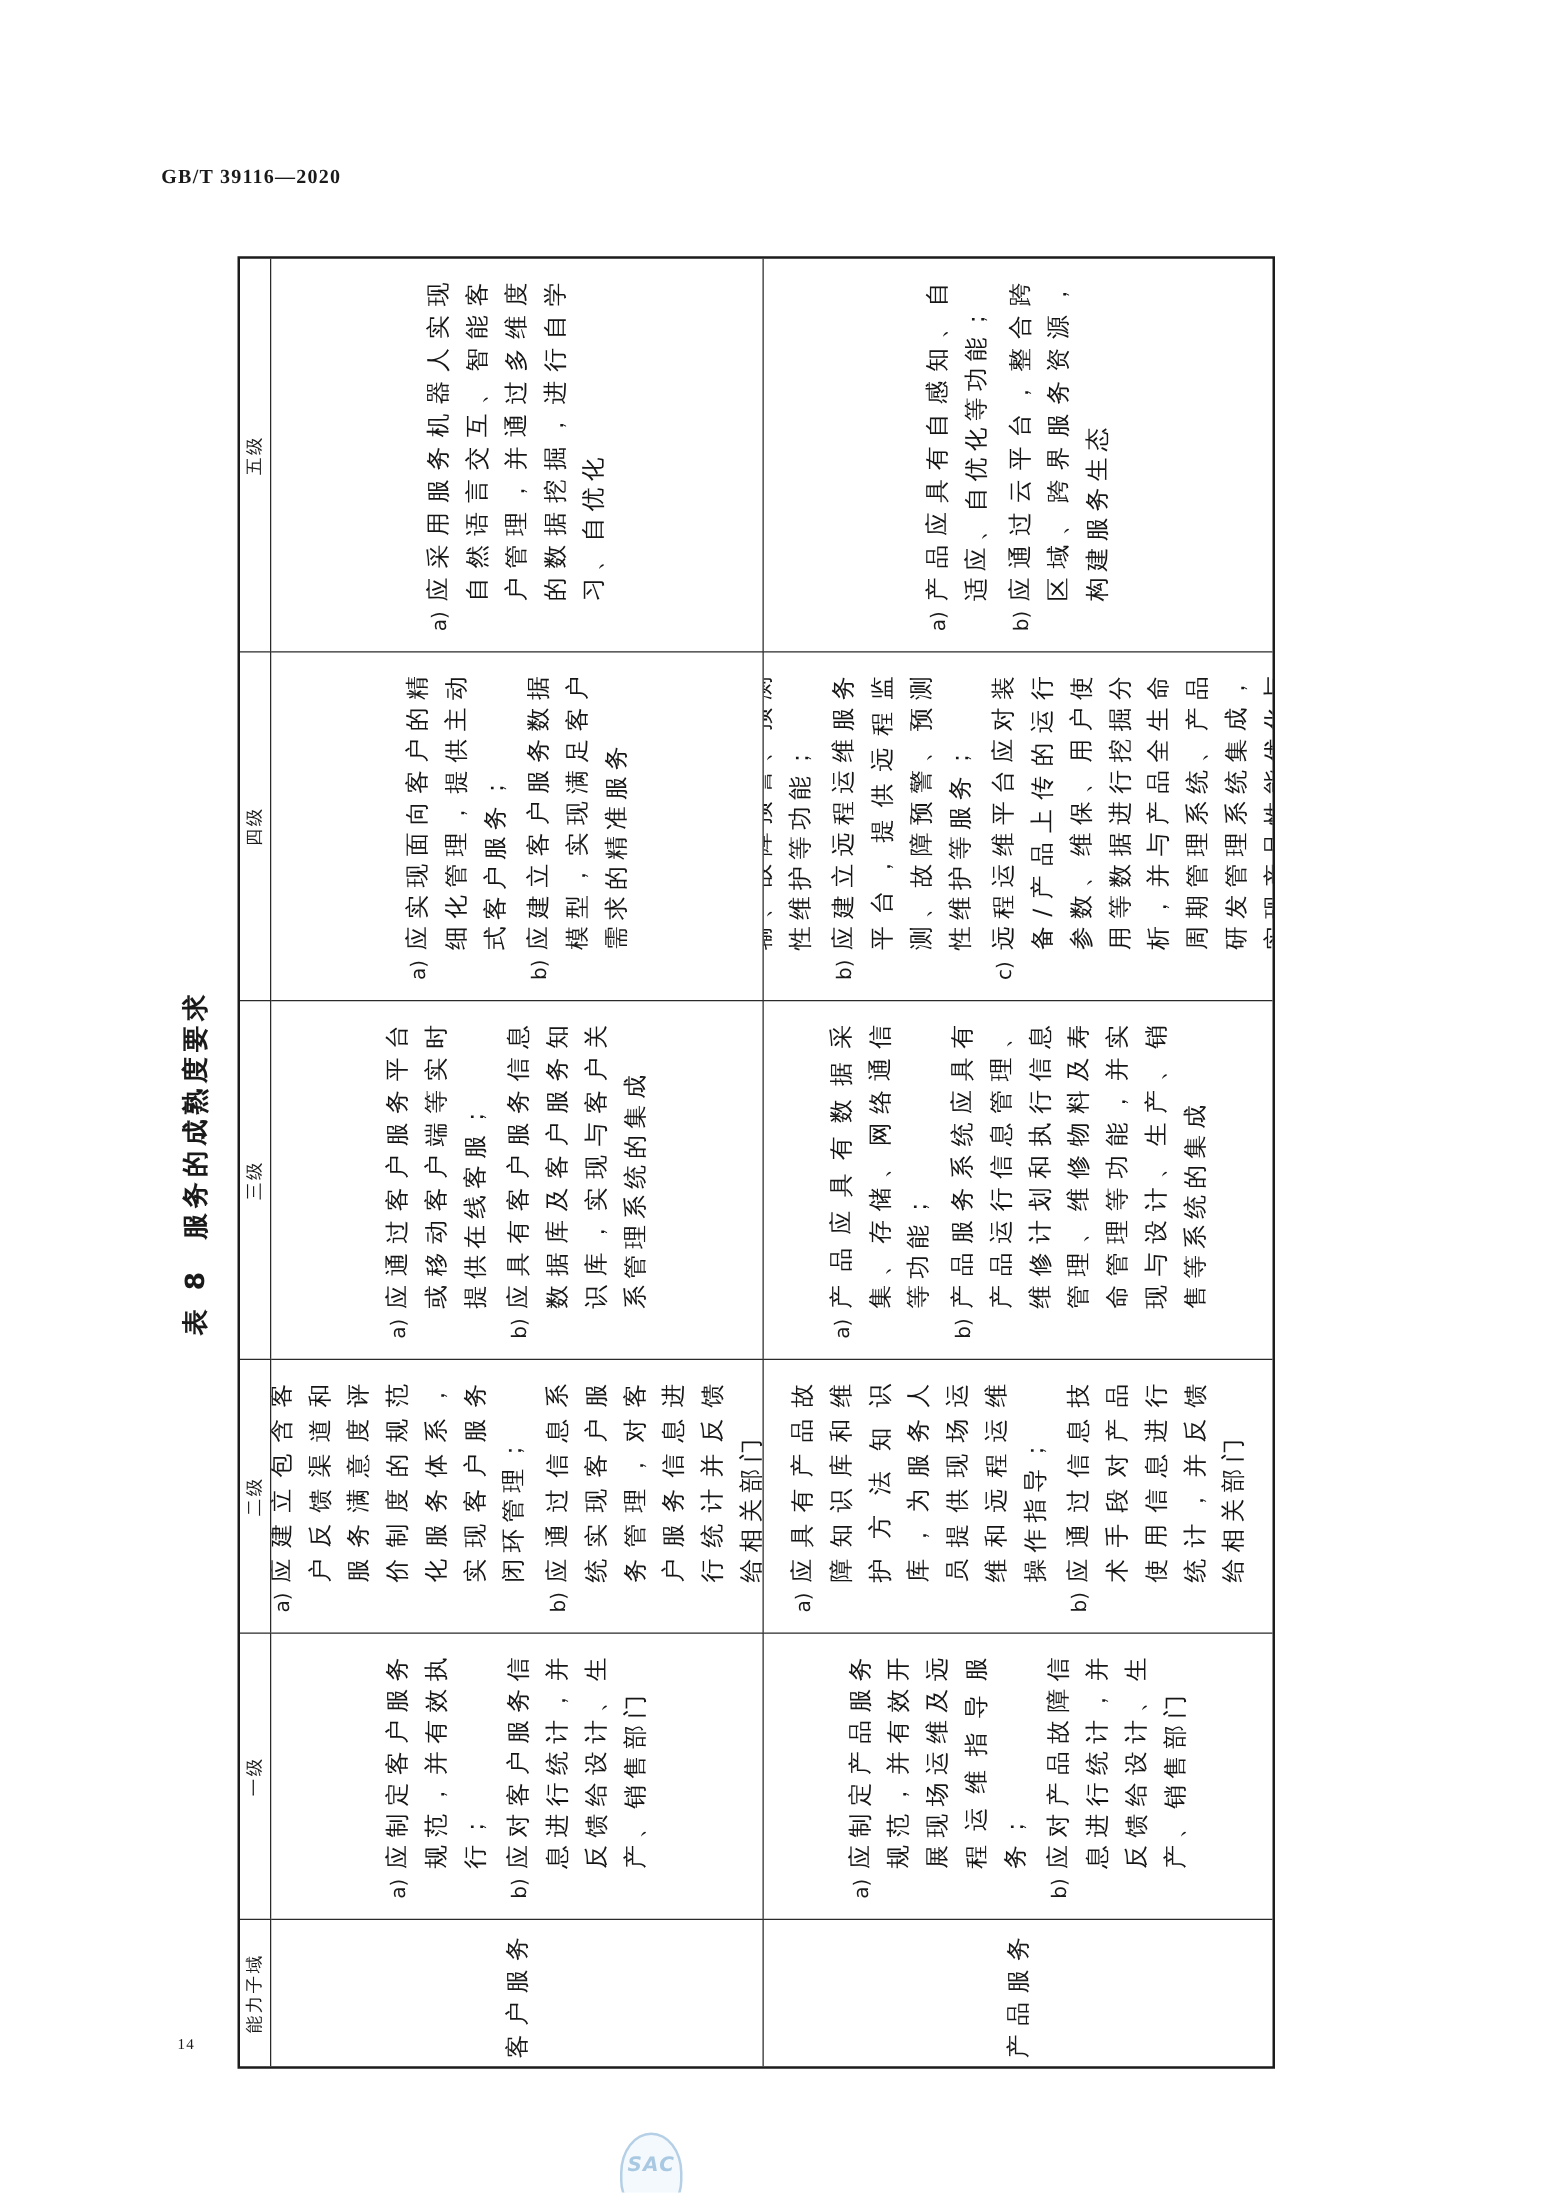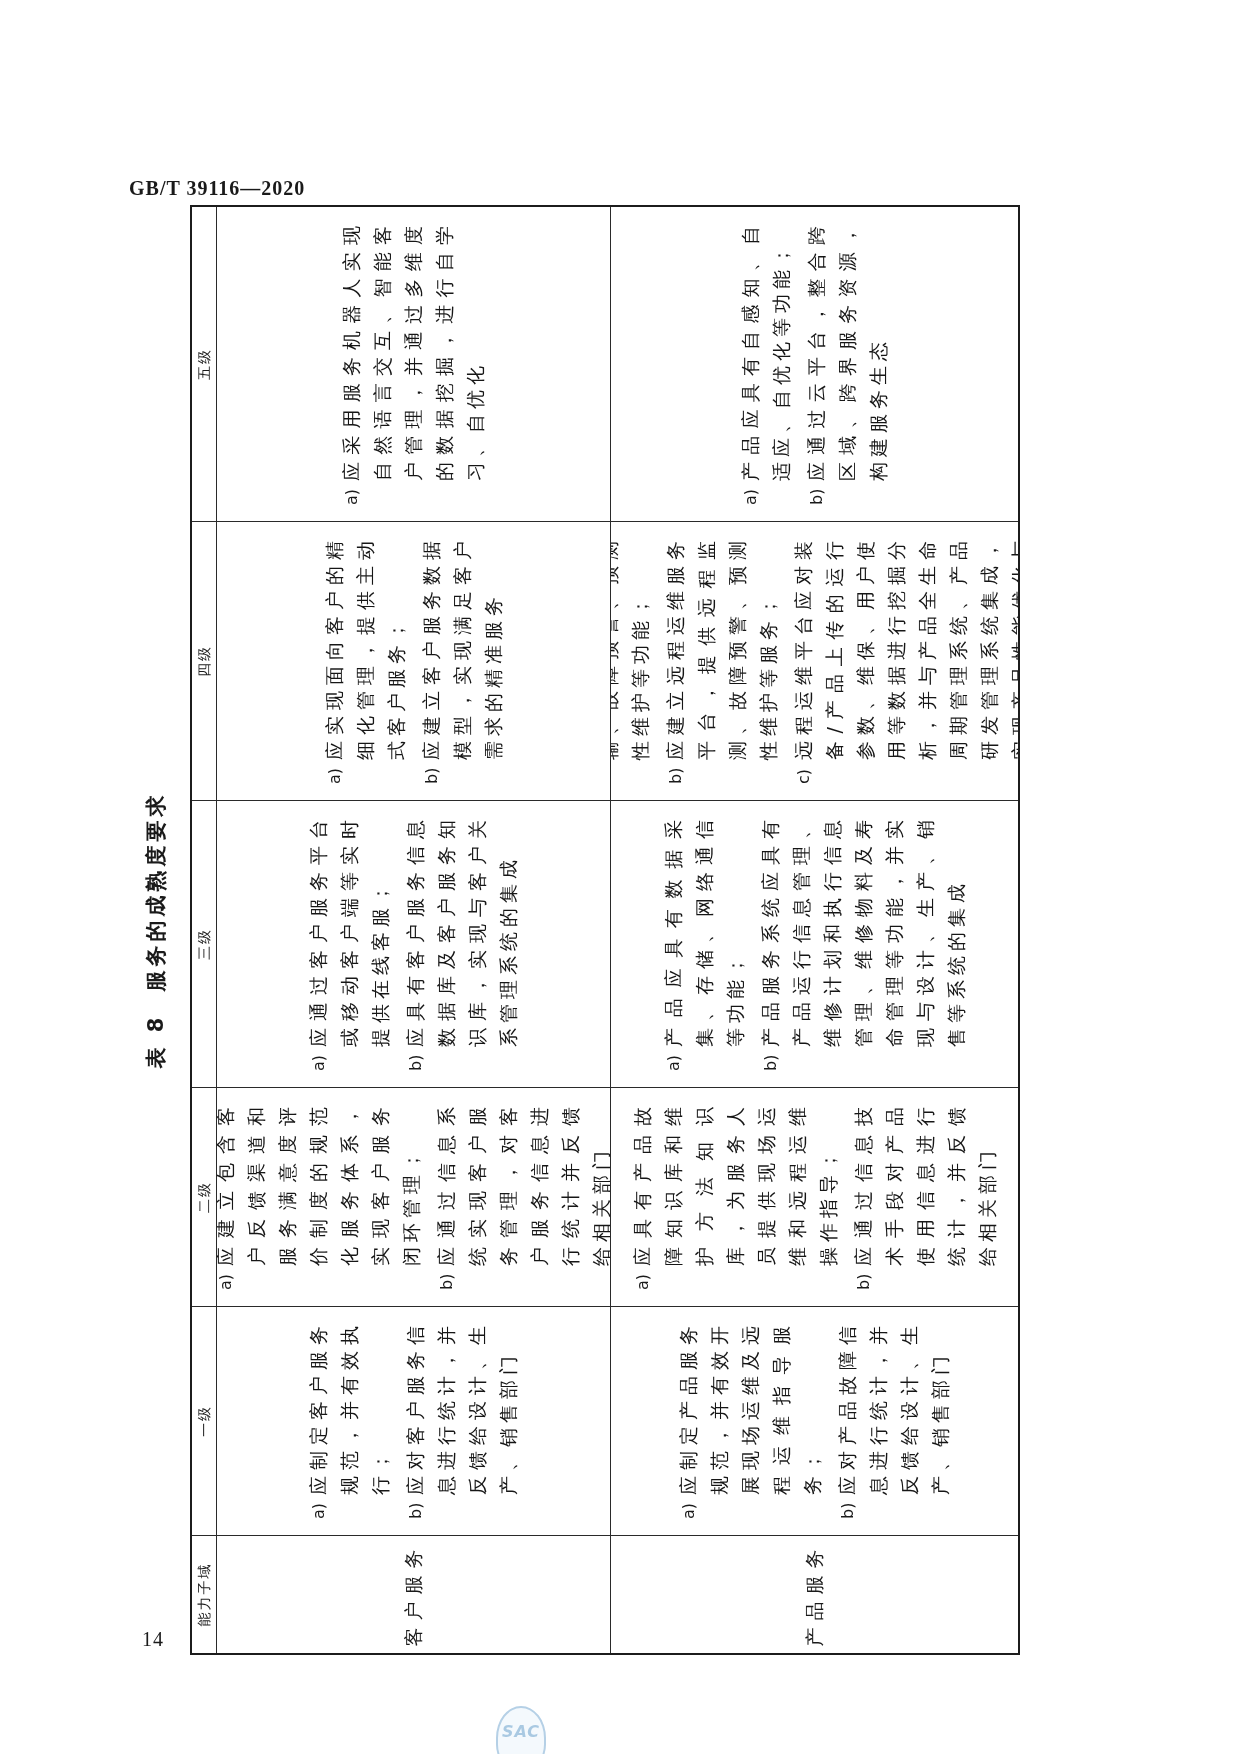--- a/index.html
+++ b/index.html
@@ -3,23 +3,22 @@
 <meta charset="utf-8">
 <style>
   html,body{margin:0;padding:0;}
   body{
     width:1241px;height:1754px;position:relative;overflow:hidden;
     background:#ffffff;color:#1a1a1a;
     font-family:"DejaVu Sans","Liberation Sans",sans-serif;
   }
   .std-code{
     position:absolute;left:129px;top:133px;
-    font-size:20px;font-weight:bold;letter-spacing:1px;
+    font-size:16px;font-weight:bold;letter-spacing:1px;
     font-family:"Liberation Serif","DejaVu Serif",serif;
-    margin-top:44px;
   }
   
   .rot{
     position:absolute;left:130px;top:205px;width:1450px;height:890px;
     transform:rotate(-90deg) translateX(-100%);transform-origin:top left;
   }
   .tbl-title{
     height:52px;display:flex;align-items:center;justify-content:center;
     font-size:21px;font-weight:bold;letter-spacing:4px;
   }
@@ -49,21 +48,21 @@
   .cell{padding:10px 14px 10px 16px;}
   .item{display:flex;margin:2px 0;}
   .marker{
     flex:0 0 24px;font-size:16px;line-height:31px;color:#1a1a1a;
   }
   .itext{
     flex:1;font-size:19px;line-height:31px;letter-spacing:5px;
     text-align:justify;color:#161616;
   }
   .pageno{
-    position:absolute;left:142px;top:1628px;font-size:20px;
+    position:absolute;left:142px;top:1628px;font-size:12px;
     font-family:"Liberation Serif","DejaVu Serif",serif;letter-spacing:1px;
   }
   .sac{
     position:absolute;left:496px;top:1706px;width:50px;height:64px;
     border:2px solid #b5d0e6;border-radius:50% 50% 40% 40%;
     color:#a9c9e2;display:flex;align-items:flex-start;justify-content:center;
     font-size:16px;font-weight:bold;font-style:italic;letter-spacing:1px;
     padding-top:14px;box-sizing:border-box;background:#f4f9fd;
   }
 </style>

